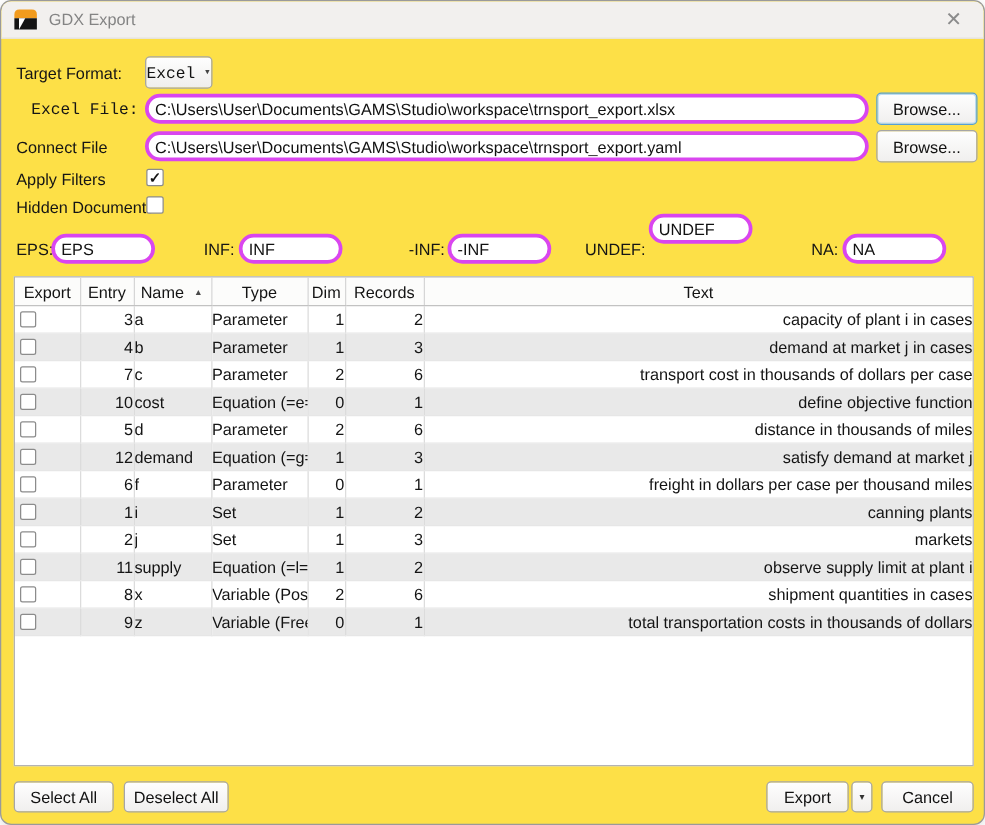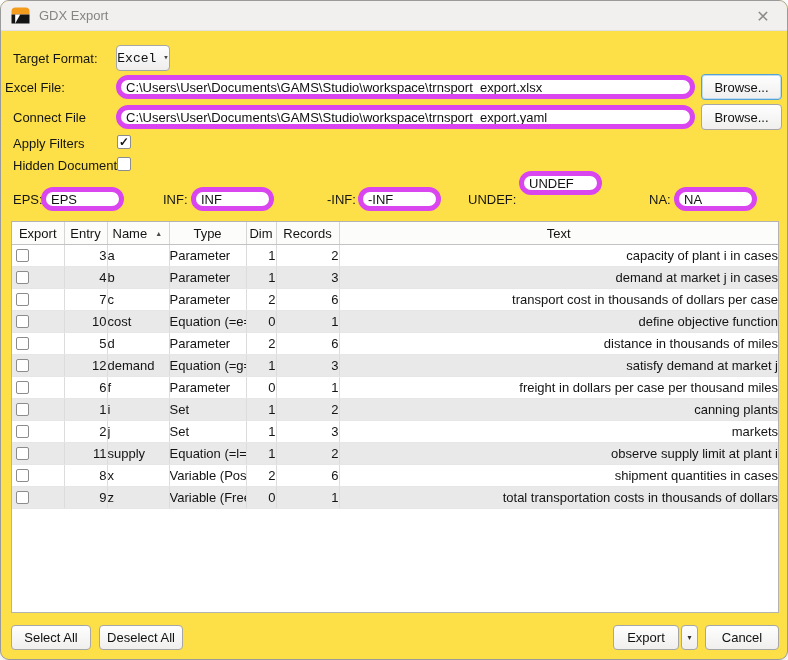--- a/index.html
+++ b/index.html
@@ -17,21 +17,21 @@
   .title-text{font-size:13px;color:#848484;}
   .close-x{
     position:absolute;right:12px;top:4px;width:24px;height:22px;
     display:flex;align-items:center;justify-content:center;
     font-size:16px;color:#8b8b8b;cursor:default;border:none;background:transparent;
     font-family:"Liberation Sans",sans-serif;
   }
   .lbl{position:absolute;font-size:13px;color:#151515;white-space:nowrap;}
   .tinput{
     position:absolute;box-sizing:border-box;height:24px;
-    border:5px solid #d946ef;border-radius:12px;background:#fff;
+    border:3px solid #d946ef;border-radius:12px;background:#fff;
     font-family:"Liberation Sans",sans-serif;font-size:13px;color:#111;
     padding:1px 5px;outline:none;
   }
   .btn{
     position:absolute;box-sizing:border-box;height:26px;
     border:1px solid #a6a6a6;border-radius:4px;
     background:linear-gradient(#fefefe,#f0efee);
     font-family:"Liberation Sans",sans-serif;font-size:13px;color:#111;
     display:flex;align-items:center;justify-content:center;cursor:default;
   }
@@ -91,21 +91,21 @@
     <span class="title-text">GDX Export</span>
     <button class="close-x">✕</button>
   </div>
 
   <span class="lbl" style="left:12px;top:50px;">Target Format:</span>
   <div class="combo" style="left:115px;top:44px;width:54px;">
     <span>Excel</span>
     <span class="arrow">▾</span>
   </div>
 
-  <span class="lbl" style="left:4px;top:79px;">Excel File:</span>
+  <span class="lbl" style="left:24px;top:79px;font-family:Liberation Mono, monospace;">Excel File:</span>
   <input class="tinput" style="left: 115px; top: 74px; width: 579px;" value="C:\Users\User\Documents\GAMS\Studio\workspace\trnsport_export.xlsx">
   <button class="btn focused" style="left:700px;top:73px;width:81px;">Browse...</button>
 
   <span class="lbl" style="left:12px;top:109px;">Connect File</span>
   <input class="tinput" style="left: 115px; top: 104px; width: 579px;" value="C:\Users\User\Documents\GAMS\Studio\workspace\trnsport_export.yaml">
   <button class="btn" style="left:700px;top:103px;width:81px;">Browse...</button>
 
   <span class="lbl" style="left:12px;top:135px;">Apply Filters</span>
   <div class="cb" style="left:116px;top:134px;">✓</div>
 

